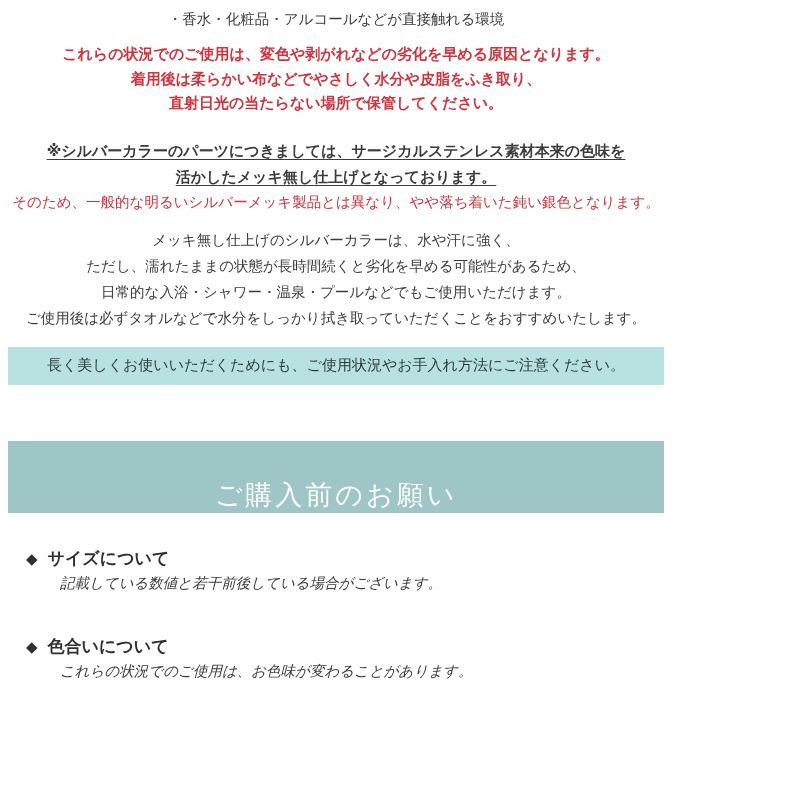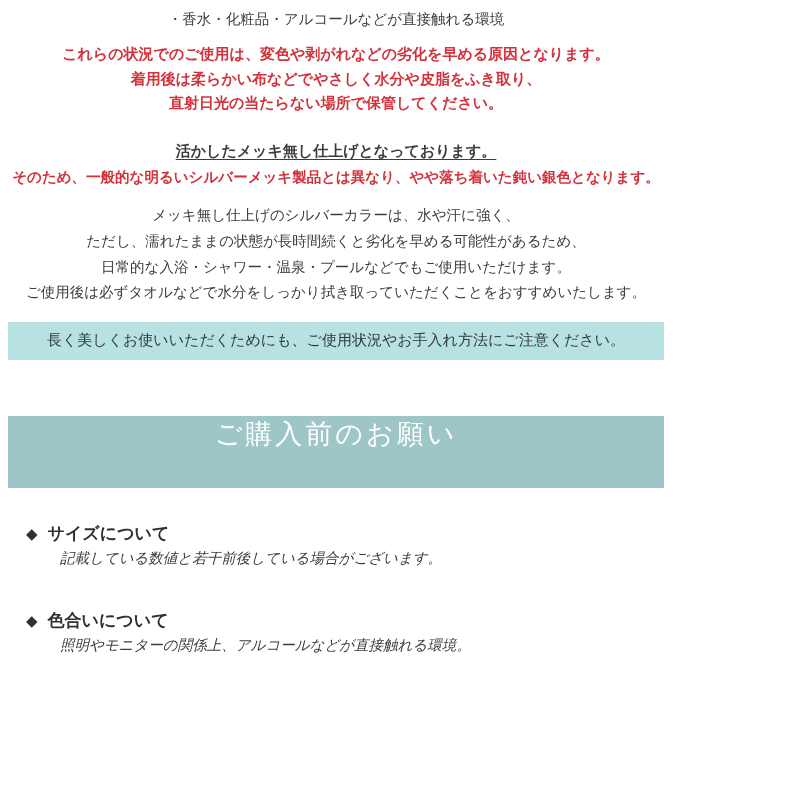--- a/index.html
+++ b/index.html
@@ -53,21 +53,21 @@
     line-height: 1.68;
     white-space: nowrap;
   }
   .note-line.underline {
     text-decoration: underline;
     text-decoration-thickness: 1px;
     text-underline-offset: 3px;
   }
   .note-line.red-bold {
     color: #d2323c;
-    font-weight: bold;
+    font-weight: normal;
     font-size: 14.5px;
     text-align: center;
   }
 
   .plain-block {
     text-align: center;
     margin-top: 14px;
   }
   .plain-line {
     font-size: 14.5px;
@@ -89,21 +89,21 @@
     box-sizing: border-box;
   }
 
   
   .section-header {
     margin: 56px 8px 0 8px;
     background: #9ec6c6;
     color: #ffffff;
     height: 72px;
     display: flex;
-    align-items: flex-start;
+    align-items: flex-end;
     justify-content: center;
     box-sizing: border-box;
   }
   .section-header .title {
     font-size: 27px;
     letter-spacing: 3px;
     font-weight: normal;
   }
 
   
@@ -145,20 +145,21 @@
   <div class="care-block">
     <div class="line dark">・香水・化粧品・アルコールなどが直接触れる環境</div>
     <div class="spacer-sm"></div>
     <div class="line red">これらの状況でのご使用は、変色や剥がれなどの劣化を早める原因となります。</div>
     <div class="line red">着用後は柔らかい布などでやさしく水分や皮脂をふき取り、</div>
     <div class="line red">直射日光の当たらない場所で保管してください。</div>
   </div>
 
   <div class="note-block">
     <div class="spacer-md"></div>
+    <div class="note-line underline">※シルバーカラーのパーツにつきましては、サージカルステンレス素材本来の色味を</div>
     <div class="note-line underline">活かしたメッキ無し仕上げとなっております。</div>
     <div class="note-line red-bold">そのため、一般的な明るいシルバーメッキ製品とは異なり、やや落ち着いた鈍い銀色となります。</div>
   </div>
 
   <div class="plain-block">
     <div class="plain-line">メッキ無し仕上げのシルバーカラーは、水や汗に強く、</div>
     <div class="plain-line">ただし、濡れたままの状態が長時間続くと劣化を早める可能性があるため、</div>
     <div class="plain-line">日常的な入浴・シャワー・温泉・プールなどでもご使用いただけます。</div>
     <div class="plain-line">ご使用後は必ずタオルなどで水分をしっかり拭き取っていただくことをおすすめいたします。</div>
   </div>
@@ -180,19 +181,19 @@
         <div class="b-line">記載している数値と若干前後している場合がございます。</div>
       </div>
     </div>
 
     <div class="bullet-group">
       <div class="bullet-head">
         <span class="diamond">◆</span>
         <span>色合いについて</span>
       </div>
       <div class="bullet-body">
-        <div class="b-line">照明やモニターの関係上、アルコールなどが直接触れる環境。</div>
+        <div class="b-line">これらの状況でのご使用は、お色味が変わることがあります。</div>
       </div>
     </div>
 
   </div>
 
 </div>
 
 </body></html>

